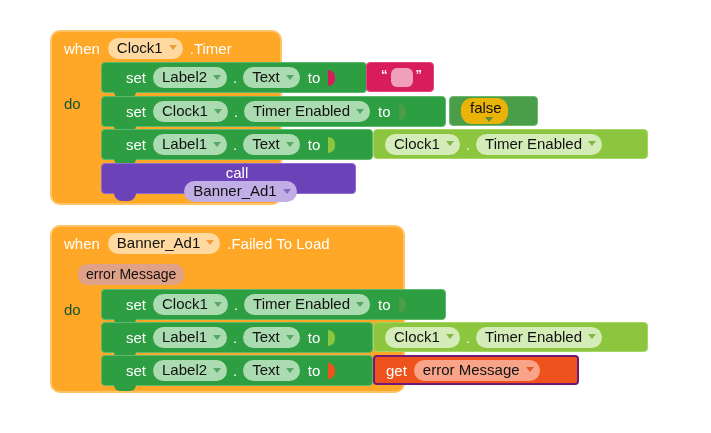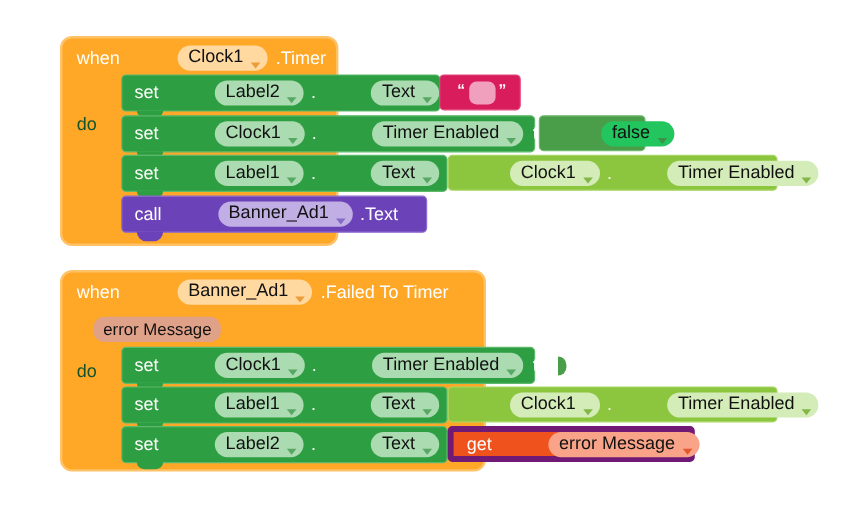--- a/index.html
+++ b/index.html
@@ -47,28 +47,27 @@
   .event-header .suffix {
     color: #ffffff;
     font-size: 15px;
     margin-left: 7px;
     text-align: center;
   }
 
   
   .chip {
     display: inline-flex;
-    align-items: flex-end;
+    align-items: center;
     border-radius: 11px;
     padding: 1px 6px 2px 9px;
     font-size: 15px;
     color: #111111;
     line-height: 18px;
     white-space: nowrap;
-    margin-left: 40px;
   }
   .chip .tri {
     margin-left: 6px;
     width: 0;
     height: 0;
     border-left: 4px solid transparent;
     border-right: 4px solid transparent;
     border-top: 5px solid;
     opacity: .85;
   }
@@ -93,29 +92,30 @@
 
   
   .stmt {
     position: absolute;
     box-sizing: border-box;
     display: flex;
     align-items: center;
     border-radius: 4px;
     white-space: nowrap;
     height: 31px;
-    padding-left: 10px;
+    padding-left: 24px;
   }
   .stmt-set {
     background: #2e9e42;
     border: 1px solid #5cb96b;
   }
   .stmt-call {
     background: #6b42b8;
     border: 1px solid #8e6bd0;
+    flex-direction: column;
   }
   .kw-white {
     color: #ffffff;
     font-size: 15px;
     margin-right: 7px;
   }
   .dot {
     color: #ffffff;
     font-size: 15px;
     margin: 0 6px;
@@ -147,21 +147,21 @@
     align-items: center;
     height: 30px;
     border-radius: 4px;
     white-space: nowrap;
     padding-left: 11px;
   }
   .value-logic {
     background: #4a9e4a;
     border: 1px solid #6fba6c;
   }
-  .chip-logic { background: #22c55e; }
+  .chip-logic { background: #eab308; flex-direction: column; }
   .chip-logic .tri { border-top-color: #3f8a42; }
 
   .value-getter {
     background: #8cc63e;
     border: 1px solid #a8d665;
   }
   .chip-getter { background: #d4ecb8; }
   .chip-getter .tri { border-top-color: #73ad33; }
   .dot-dark { color: #f4f4f4; font-size: 15px; margin: 0 6px; }
 
@@ -179,21 +179,21 @@
   }
   .text-slot {
     width: 22px;
     height: 19px;
     background: #f0a0bc;
     border-radius: 6px;
   }
 
   .value-get {
     background: #f0521e;
-    border: 5px solid #701a75;
+    border: 2px solid #701a75;
   }
   .chip-get { background: #f9a488; }
   .chip-get .tri { border-top-color: #e04a1c; }
 
   
   .bump {
     position: absolute;
     width: 22px;
     height: 6px;
     border-radius: 0 0 7px 7px;
@@ -299,21 +299,21 @@
   </div>
   <div class="bump" style="left:114px; top:193px; background:#6b42b8; border-radius:0 0 9px 9px; height:8px;"></div>
 
   <div class="event-block" style="left:50px; top:225px; width:355px; height:168px;">
     <div class="event-header">
       <span class="kw">when</span>
       <span class="chip chip-event">
         <span>Banner_Ad1</span>
         <span class="tri"></span>
       </span>
-      <span class="suffix">.Failed To Timer</span>
+      <span class="suffix">.Failed To Load</span>
     </div>
     <div class="param-chip" style="left:26px; top:37px;">error Message</div>
     <div class="do-label" style="left:12px; top:74px;">do</div>
   </div>
 
   <div class="stmt stmt-set" style="left:101px; top:289px; width:345px;">
     <span class="kw-white">set</span>
     <span class="chip chip-set">
       <span>Clock1</span>
       <span class="tri"></span>

